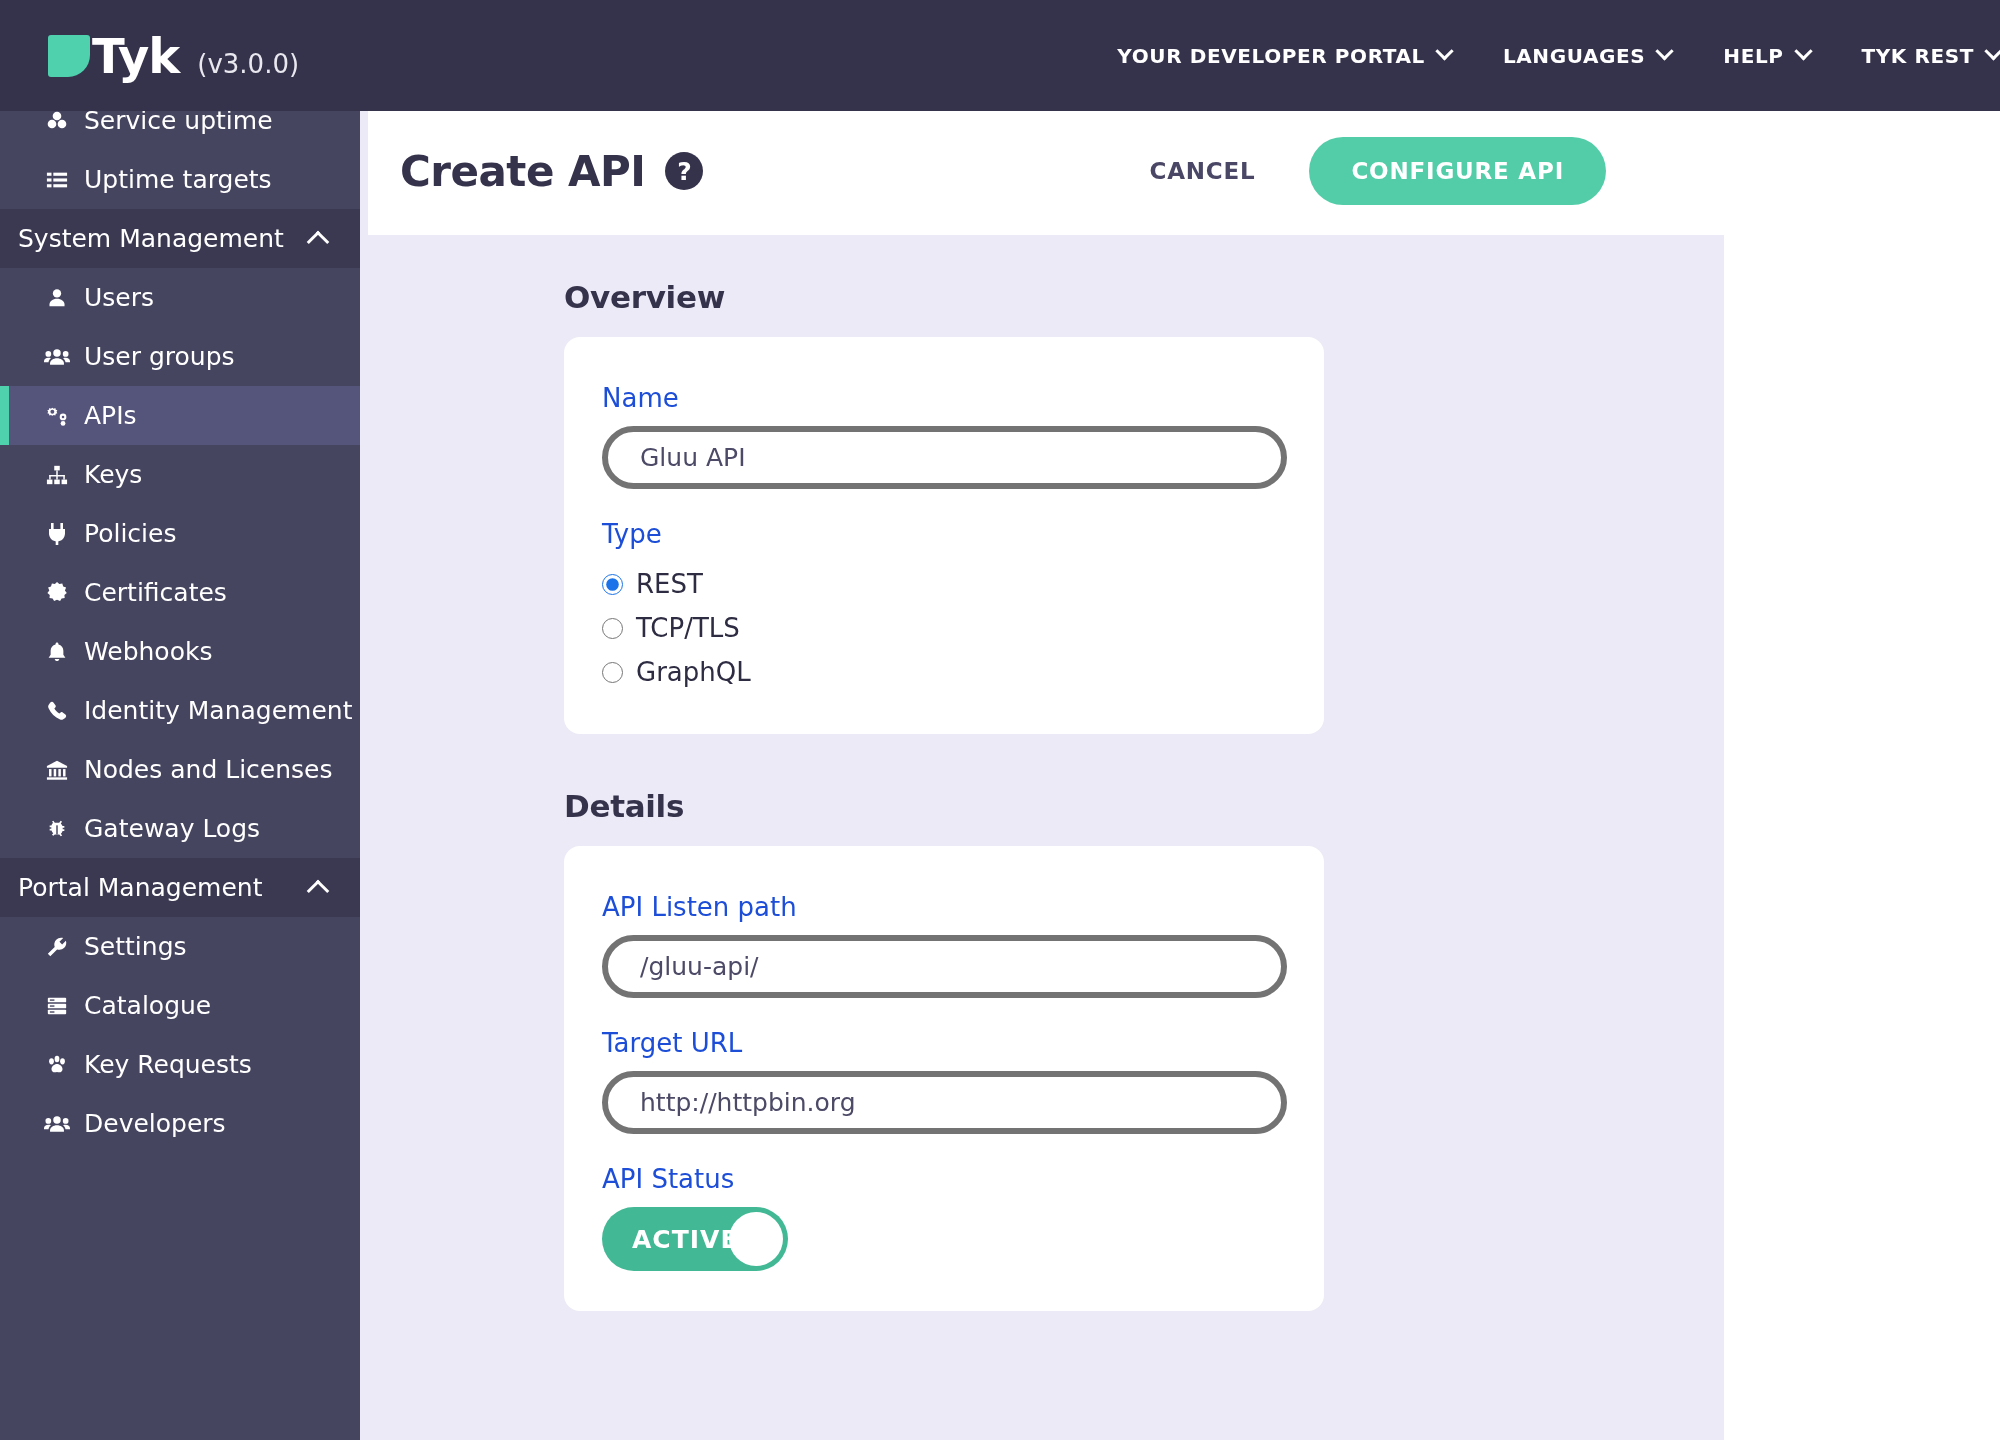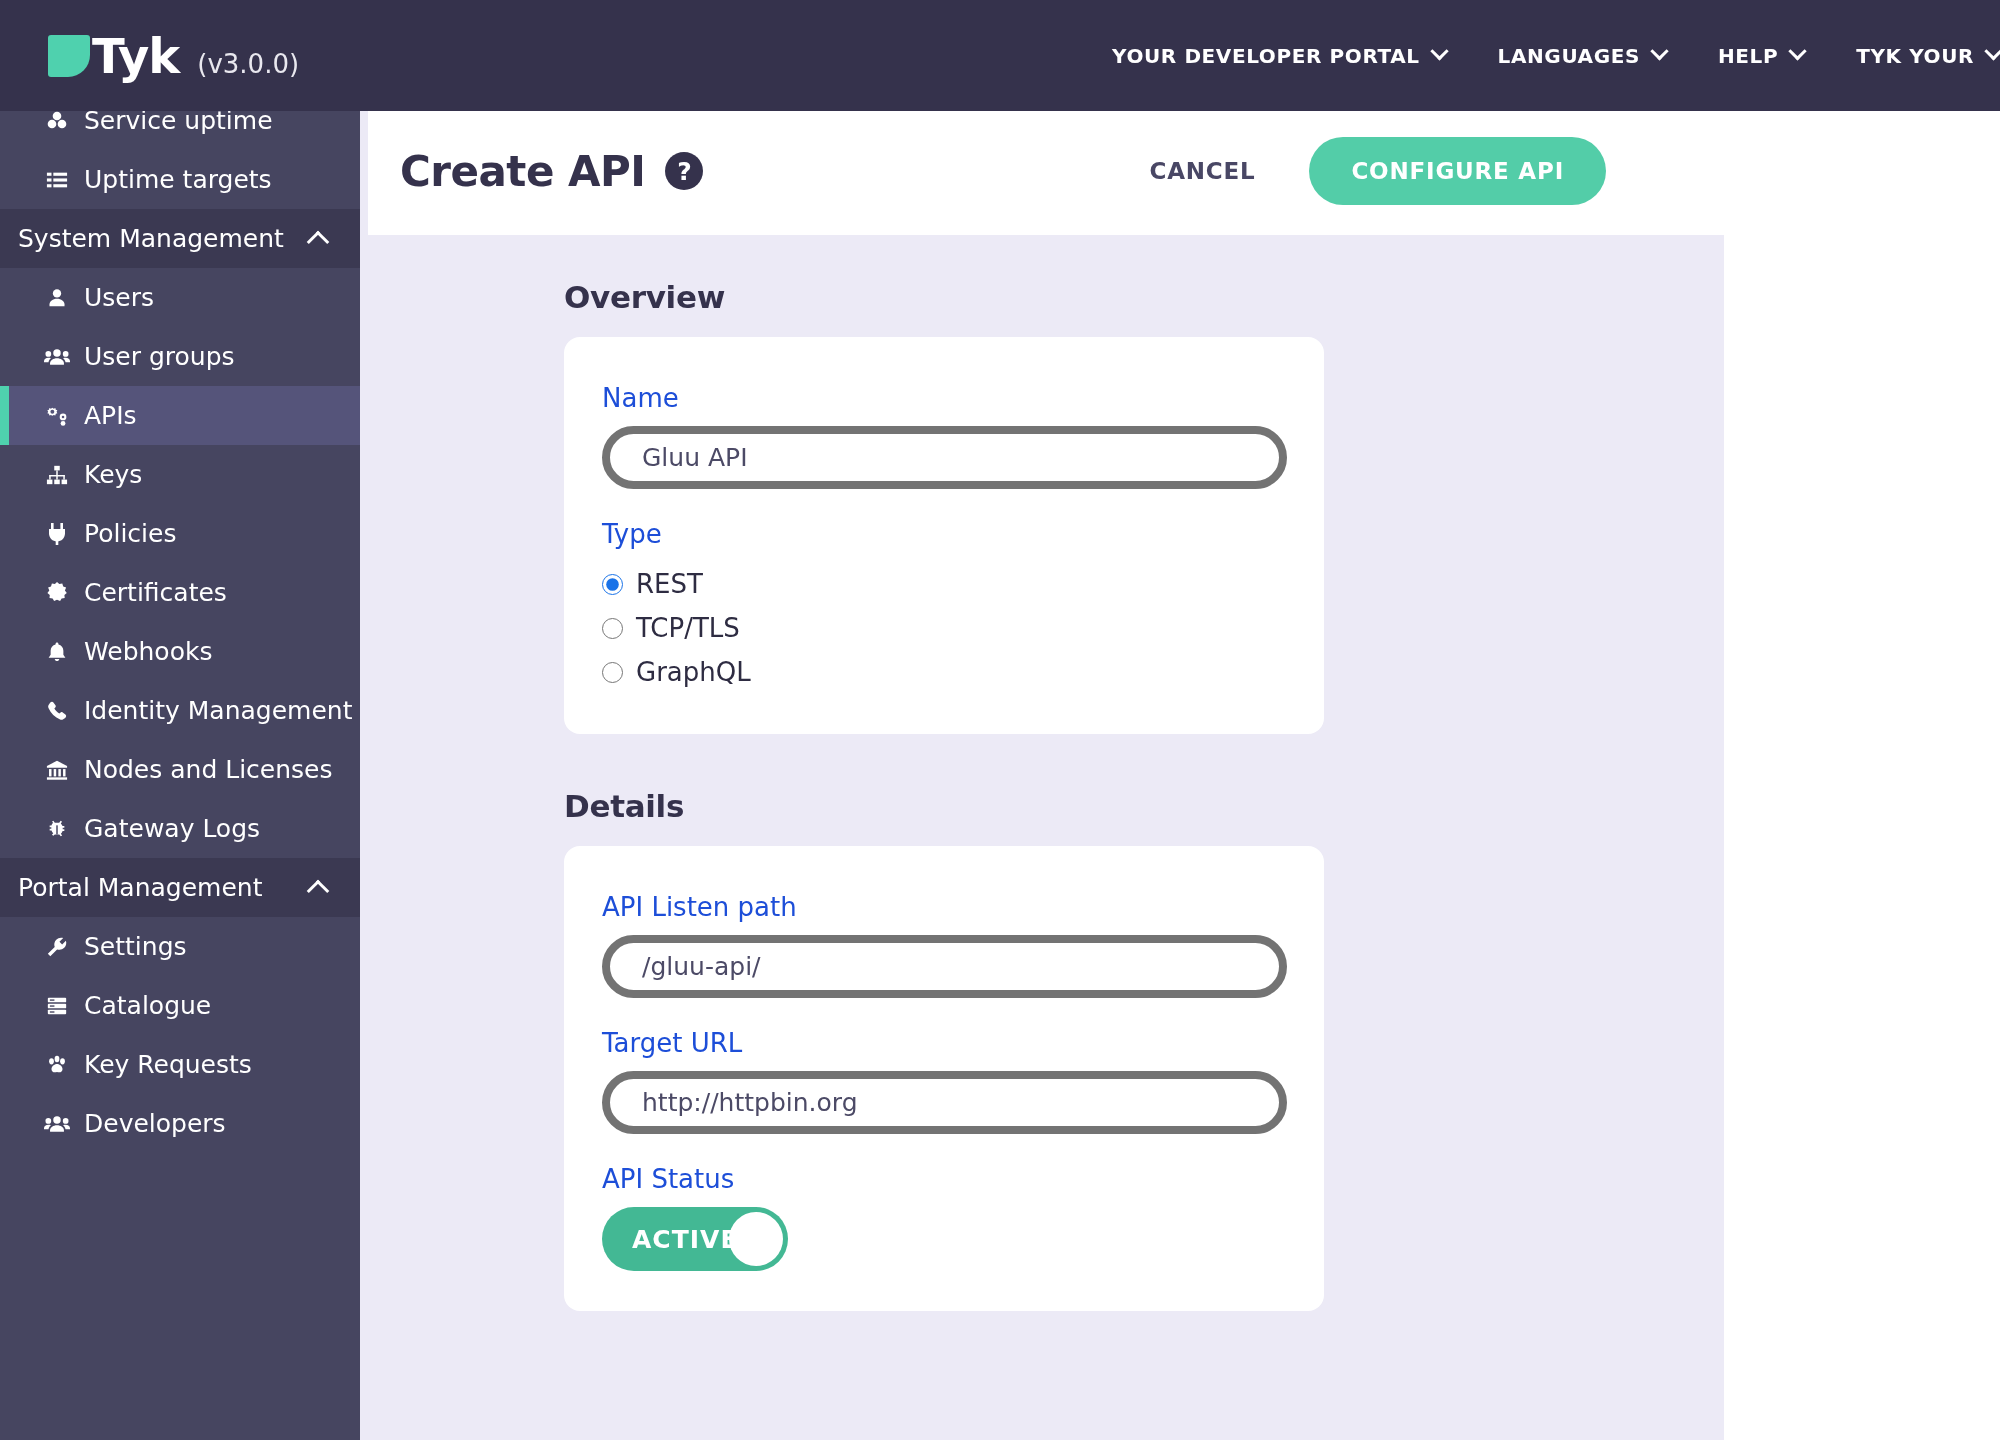--- a/index.html
+++ b/index.html
@@ -147,21 +147,21 @@
   }
   .field { margin-bottom: 30px; }
   .field:last-child { margin-bottom: 0; }
   .field-label {
     display: block;
     font-size: 26px; color: #1d4ed8; font-weight: 400;
     margin-bottom: 13px;
   }
   .field-input {
     width: 685px; height: 63px;
-    border: 8px solid #737373; border-radius: 34px;
+    border: 6px solid #737373; border-radius: 34px;
     background: #ffffff;
     font-family: inherit;
     font-size: 25px; color: #4c4a66;
     padding: 0 32px;
     outline: none;
   }
   .radio-group { margin-top: 4px; }
   .radio-row {
     display: flex; align-items: center;
     height: 44px; cursor: pointer;
@@ -211,21 +211,21 @@
       </div>
       <div class="topnav-item">
         <span>LANGUAGES</span>
         <span class="chev"></span>
       </div>
       <div class="topnav-item">
         <span>HELP</span>
         <span class="chev"></span>
       </div>
       <div class="topnav-item">
-        <span>TYK YOUR</span>
+        <span>TYK REST</span>
         <span class="chev"></span>
       </div>
     </div>
   </div>
 
   <div class="sidebar">
 
     <div class="nav-item">
       <span class="ico">
         <svg width="24" height="24" viewBox="0 0 24 24" fill="currentColor">

